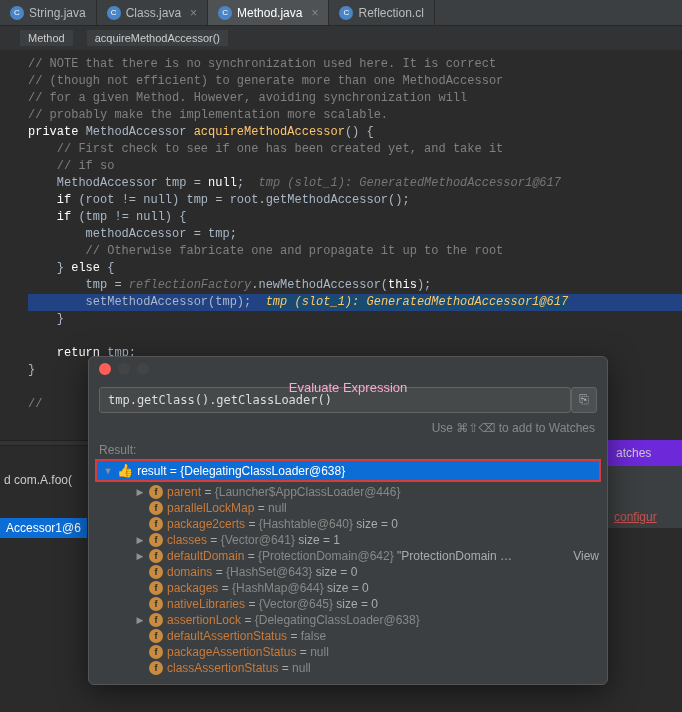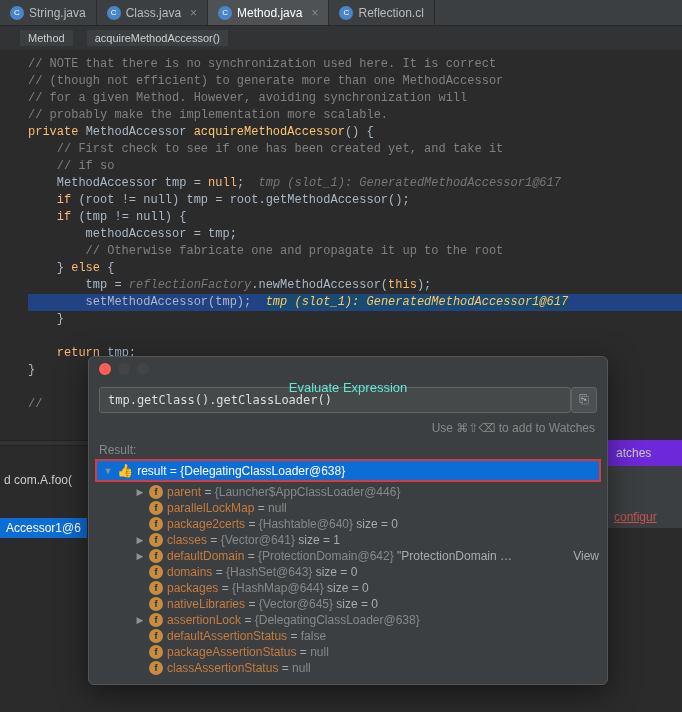--- a/index.html
+++ b/index.html
@@ -62,21 +62,21 @@
   font-family: -apple-system, sans-serif;
   font-size: 11px;
 }
 .editor {
   padding: 6px 0 6px 28px;
   line-height: 17px;
   position: relative;
 }
 .line { white-space: pre; }
 .c-comment { color: #808080; }
-.c-keyword { color: #fdba74; font-family: Liberation Mono, monospace; }
+.c-keyword { color: #ffffff; font-family: Liberation Mono, monospace; }
 .c-type { color: #a9b7c6; }
 .c-method { color: #ffc66d; }
 .c-param-hint { color: #767676; font-style: italic; }
 .c-highlight-comment { color: #ffc66d; background: #184b6f; font-style: italic; }
 .line-highlighted { background: #214283; display: block; width: 100%; }
 .dialog {
   position: absolute;
   left: 88px;
   top: 356px;
   width: 520px;
@@ -93,21 +93,21 @@
 }
 .traffic-lights { display: flex; gap: 7px; }
 .tl { width: 12px; height: 12px; border-radius: 50%; }
 .tl.red { background: #ff5f57; }
 .tl.yellow { background: #444; }
 .tl.green { background: #444; }
 .dialog-title {
   position: absolute;
   left: 0; right: 0;
   text-align: center;
-  color: #5eead4;
+  color: #f9a8d4;
   font-family: -apple-system, sans-serif;
   font-size: 13px;
   margin-top: 36px;
 }
 .expr-input-row {
   display: flex;
   margin: 6px 10px;
 }
 .expr-input {
   flex: 1;

